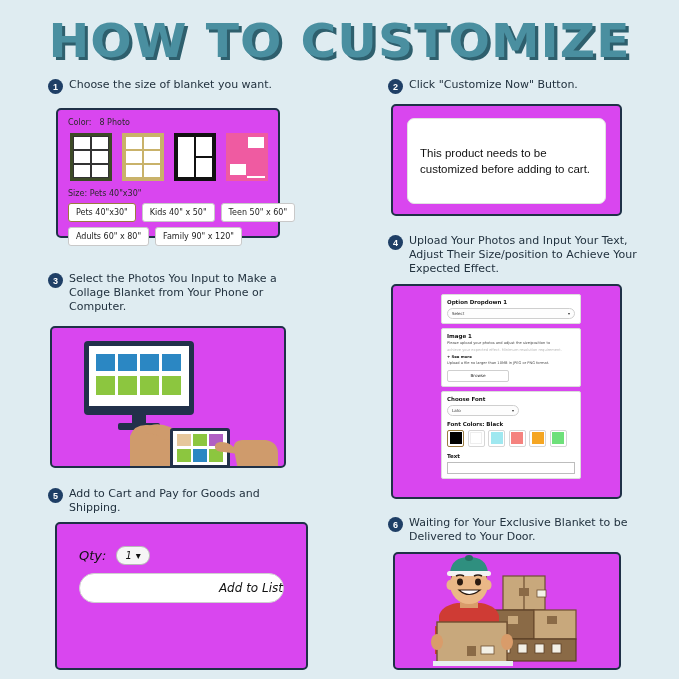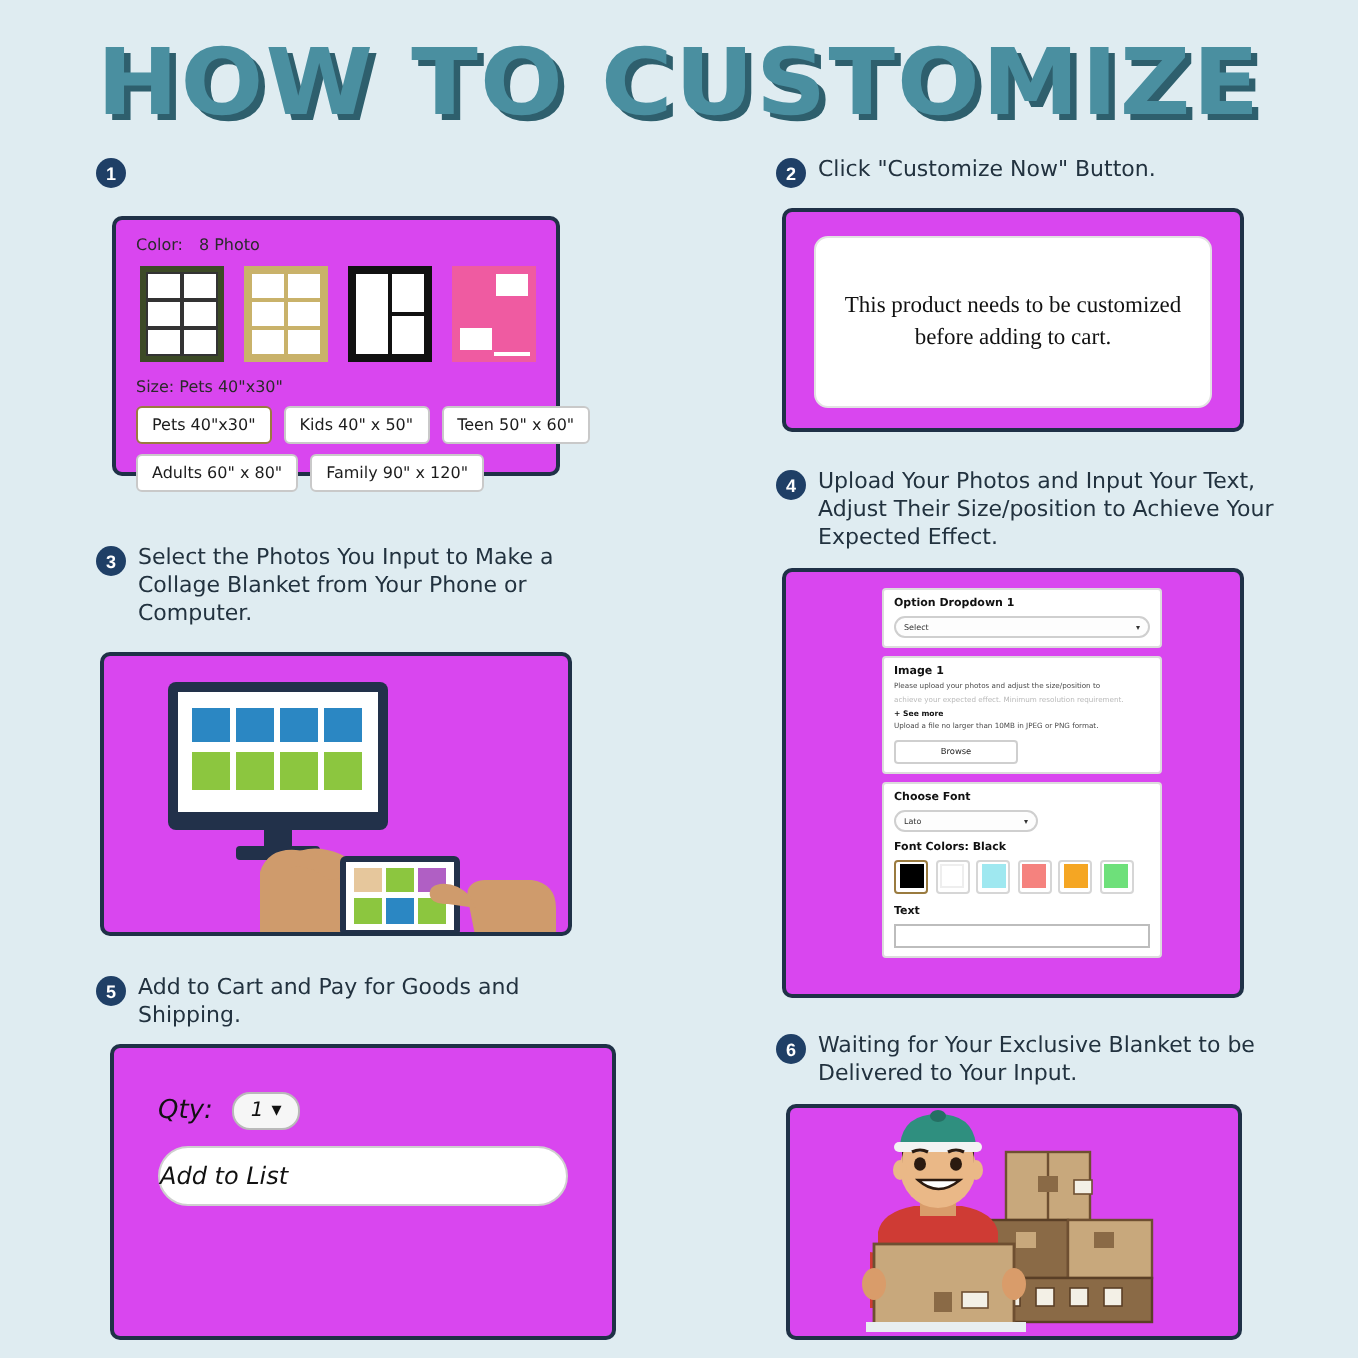--- a/index.html
+++ b/index.html
@@ -76,22 +76,22 @@
   .sizebtn.sel{border:1px solid #9a7b3f;}
 
   
   .card2{
     position:absolute;left:14px;top:12px;right:14px;bottom:10px;
     border:1px solid #e2e2e2;border-radius:7px;background:#fff;
     display:flex;flex-direction:column;align-items:center;justify-content:center;
     padding:8px 12px;box-sizing:border-box;
   }
   .msg{
-    font-size:11.5px;color:#111;text-align:center;line-height:1.4;
-    font-family:Liberation Serif, serif;
+    font-size:11.5px;color:#111;line-height:1.4;
+    font-family:Liberation Sans, sans-serif;
   }
   .btn-yellow{
     margin-top:9px;background:#f5c028;border:1px solid #e0ab10;border-radius:14px;
     font-size:10px;color:#111;padding:5px 0;width:86%;text-align:center;
     font-family:"DejaVu Sans",sans-serif;
   }
 
   
   .illus{position:absolute;inset:0;overflow:hidden;}
 
@@ -131,33 +131,34 @@
     font-size:10px;padding:3px 8px;display:flex;gap:4px;align-items:center;color:#111;
     font-family:"DejaVu Sans",sans-serif;
   }
   .cart-btn{
     margin-top:12px;background:#f5bf1e;border:1px solid #e0ab10;border-radius:16px;
     text-align:center;font-size:12px;color:#111;padding:7px 0;
     font-family:"DejaVu Sans",sans-serif;
   }
   .list-btn{
     margin-top:8px;background:#fff;border:1px solid #cfcfcf;border-radius:16px;
-    text-align:left;font-size:12px;color:#111;padding:7px 0;
+    text-align:right;font-size:12px;color:#111;padding:7px 0;
     font-family:"DejaVu Sans",sans-serif;
   }
 </style>
 </head>
 <body>
 
 <div class="page">
 
   <div class="title">HOW TO CUSTOMIZE</div>
 
   <div class="step-head" style="left:48px;top:78px;width:300px;">
     <div class="badge">1</div>
+    <div class="step-text">Choose the size of blanket you want.</div>
   </div>
 
   <div class="panel s1" style="left:56px;top:108px;width:224px;height:130px;">
     <div style="display:flex;gap:8px;">
       <span class="lbl">Color:</span>
       <span class="lbl">8 Photo</span>
     </div>
 
     <div class="thumbs">
       <div class="th t1">
@@ -338,21 +339,21 @@
       <span class="qty-sel">
         <span>1</span>
         <span>▾</span>
       </span>
     </div>
     <div class="list-btn">Add to List</div>
   </div>
 
   <div class="step-head" style="left:388px;top:516px;width:268px;">
     <div class="badge">6</div>
-    <div class="step-text">Waiting for Your Exclusive Blanket to be Delivered to Your Input.</div>
+    <div class="step-text">Waiting for Your Exclusive Blanket to be Delivered to Your Door.</div>
   </div>
 
   <div class="panel" style="left:393px;top:552px;width:228px;height:118px;">
     <div class="illus">
       <svg viewBox="0 0 228 118" width="228" height="118" xmlns="http://www.w3.org/2000/svg">
 
         <rect x="108" y="22" width="42" height="34" fill="#c8a87c" stroke="#6e4f31" stroke-width="1.2"></rect>
         <line x1="129" y1="22" x2="129" y2="56" stroke="#6e4f31" stroke-width="1.2"></line>
         <rect x="124" y="34" width="10" height="8" fill="#8a6a46"></rect>
         <rect x="142" y="36" width="9" height="7" fill="#f3f0e6" stroke="#6e4f31" stroke-width="0.8"></rect>

